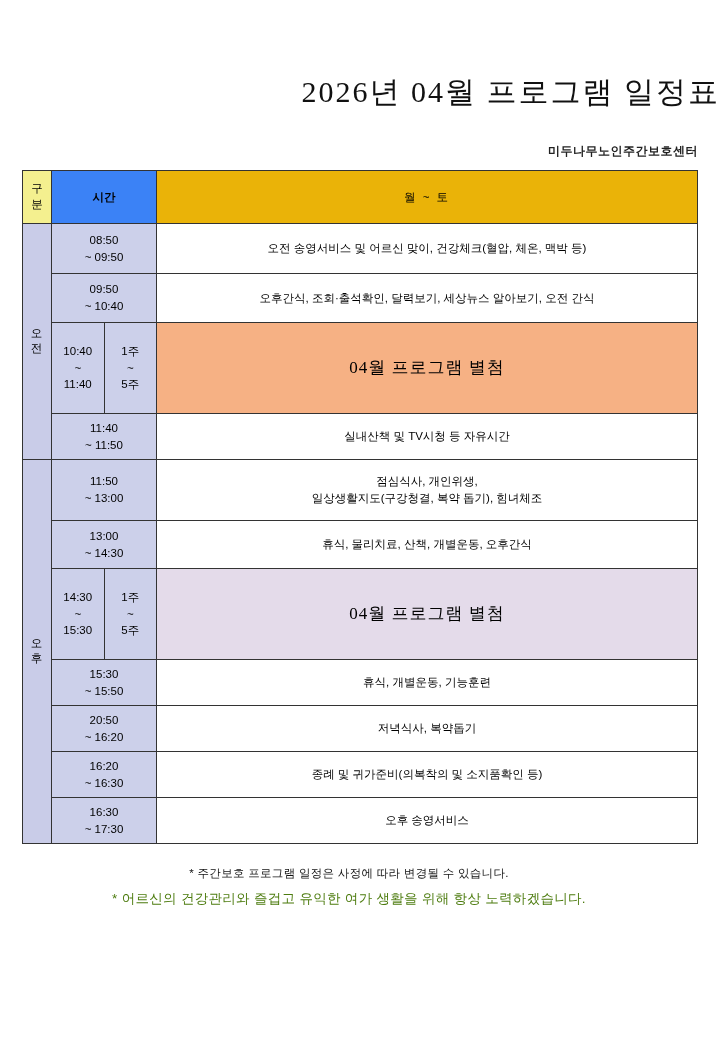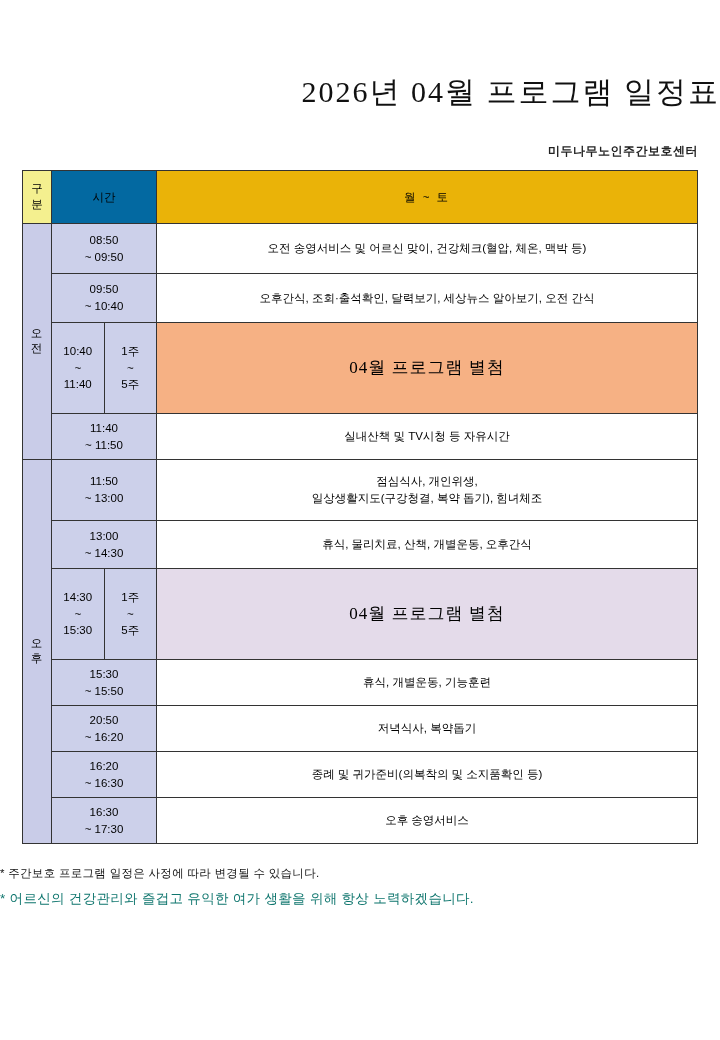--- a/index.html
+++ b/index.html
@@ -54,23 +54,24 @@
     padding: 0;
     line-height: 1.45;
   }
   .hdr-div {
     background: #f4f08f;
     width: 28px;
     font-size: 12px;
     letter-spacing: 0;
   }
   .hdr-time {
-    background: #0369a1;
+    background: #3b82f6;
     width: 104px;
     font-size: 13px;
+    font-weight: bold;
   }
   .hdr-main {
     background: #eab308;
     font-size: 14px;
     letter-spacing: 2px;
   }
   .hdr-row td {
     height: 52px;
   }
   .side-label {
@@ -109,30 +110,30 @@
   .row-h1 td { height: 49px; }
   .row-h2 td { height: 48px; }
   .row-special td { height: 90px; }
   .row-h3 td { height: 45px; }
   .row-lunch td { height: 60px; }
   .row-h4 td { height: 47px; }
   .row-h5 td { height: 45px; }
   .footnotes {
     margin-top: 22px;
     padding-right: 22px;
-    text-align: left;
+    text-align: center;
   }
   .note1 {
     font-size: 11.5px;
     color: #111;
     letter-spacing: 0.3px;
   }
   .note2 {
     font-size: 13.5px;
-    color: #0f766e;
+    color: #4d7c0f;
     margin-top: 9px;
     letter-spacing: 0.3px;
   }
   .vtext {
     display: inline-block;
     line-height: 1.35;
   }
   .multiline span { display: block; }
 </style>
 </head>

